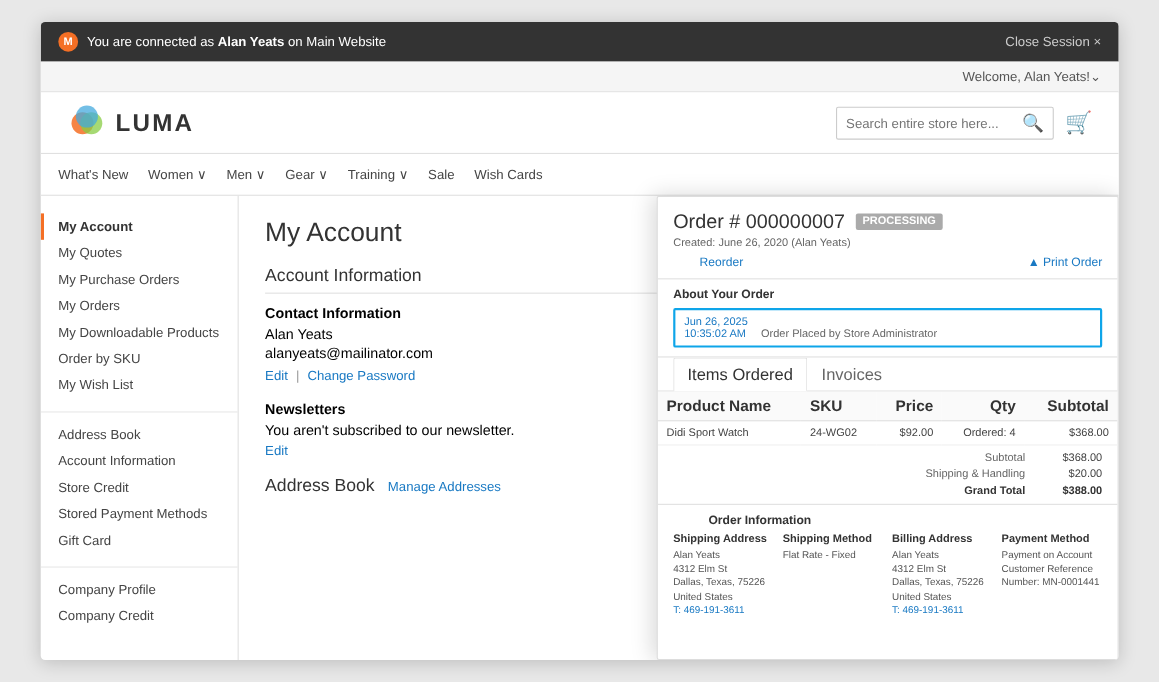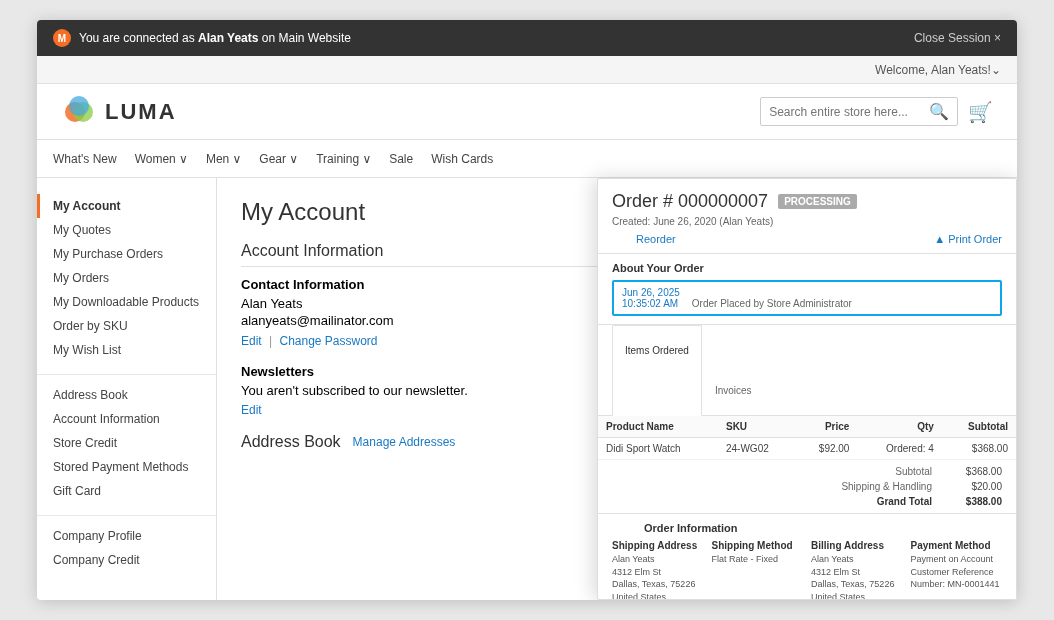--- a/index.html
+++ b/index.html
@@ -292,44 +292,44 @@
     }
     .timeline-date { white-space: nowrap; color: #1979c3; font-size: 10px; }
     .timeline-event { font-size: 10px; color: #666; }
 
     .tabs-bar {
       display: flex;
       border-bottom: 1px solid #e0e0e0;
       padding: 0 14px;
     }
     .tab {
-      padding: 19px 12px;
-      font-size: 10px;
+      padding: 6px 12px;
+      font-size: 15px;
       cursor: pointer;
       border: 1px solid transparent;
       margin-bottom: -1px;
       border-radius: 2px 2px 0 0;
     }
     .tab.active {
       border-color: #e0e0e0;
       border-bottom-color: #fff;
       background: #fff;
       color: #333;
     }
-    .tab:not(.active) { color: #666; margin-top: 40px; }
+    .tab:not(.active) { color: #666; }
 
     .order-table {
       width: 100%;
       border-collapse: collapse;
       font-size: 10px;
     }
     .order-table th {
       text-align: left;
       padding: 5px 8px;
-      font-size: 10px;
+      font-size: 14px;
       color: #333;
       border-bottom: 1px solid #e0e0e0;
       background: #fafafa;
     }
     .order-table th.right { text-align: right; }
     .order-table td {
       padding: 5px 8px;
       color: #444;
       border-bottom: 1px solid #f0f0f0;
       font-size: 10px;

